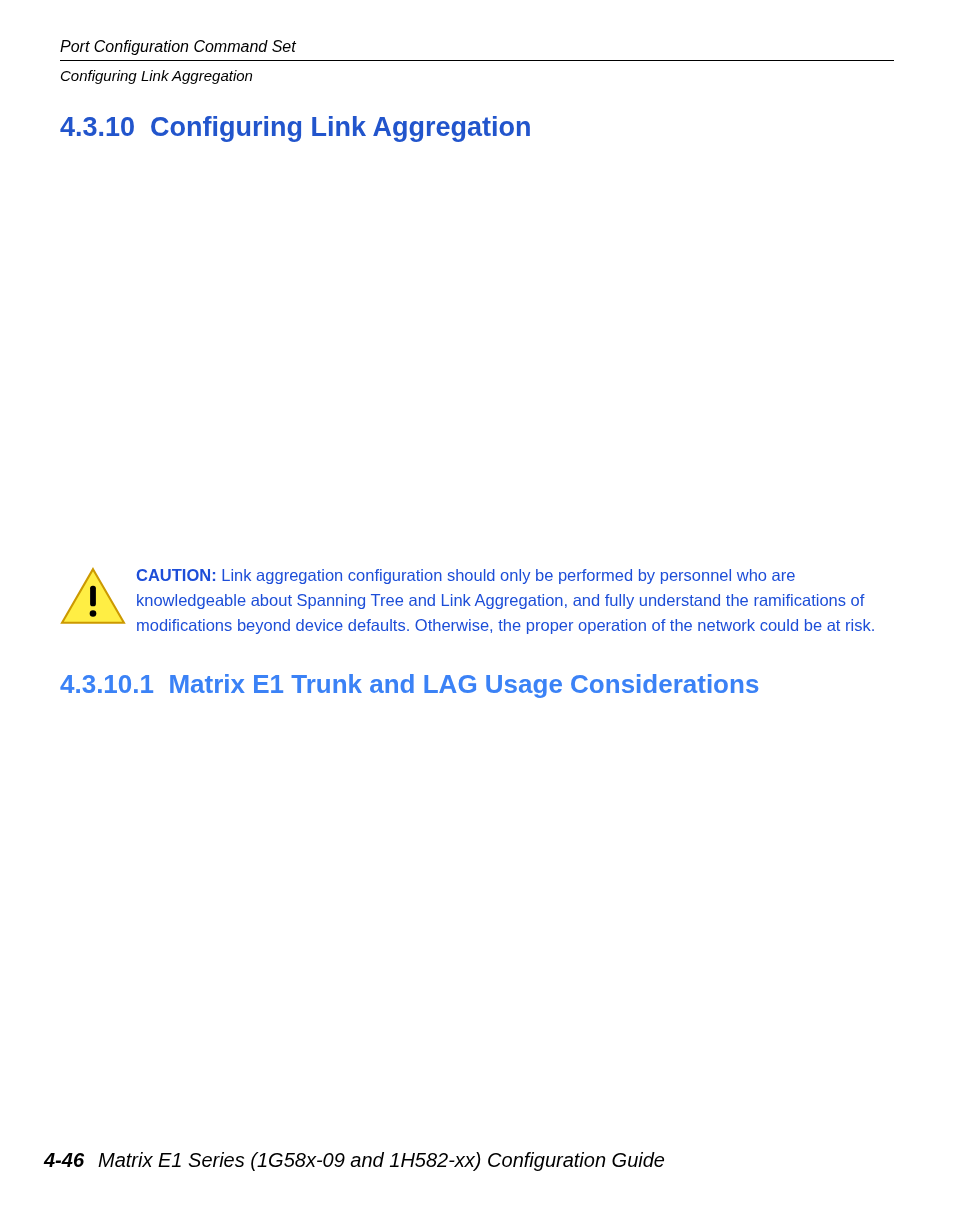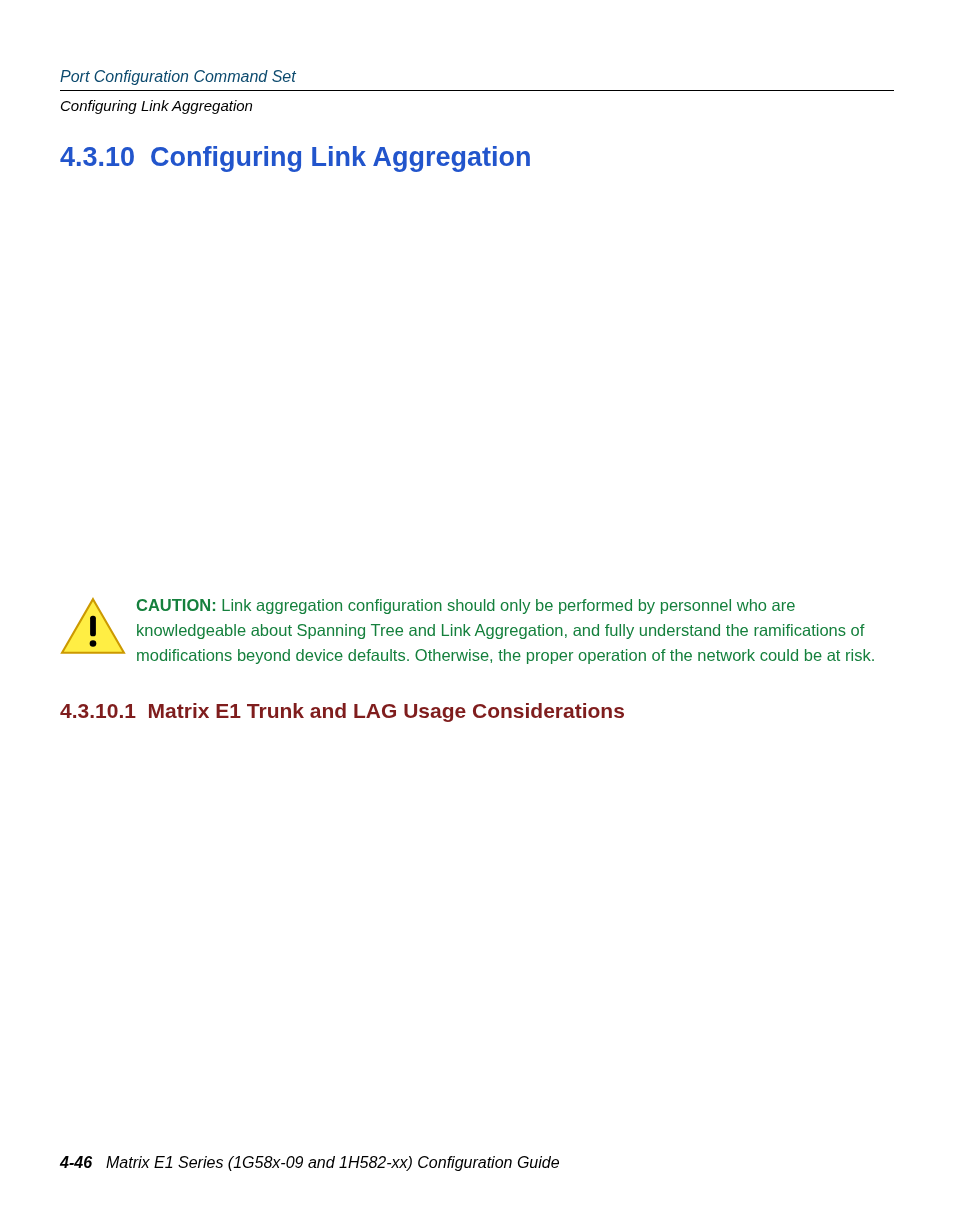--- a/index.html
+++ b/index.html
@@ -11,23 +11,22 @@
       width: 954px;
       height: 1227px;
       background: #ffffff;
       font-family: Arial, Helvetica, sans-serif;
       position: relative;
       padding: 38px 60px 40px 60px;
     }
     .header-line1 {
       font-style: italic;
       font-size: 16px;
-      color: #0c4a6e;
+      color: #000000;
       margin-bottom: 4px;
-      margin-top: 30px;
     }
     .header-rule {
       border: none;
       border-top: 1.5px solid #000;
       margin-bottom: 6px;
     }
     .header-line2 {
       font-style: italic;
       font-size: 15px;
       color: #000;
@@ -47,36 +46,36 @@
     }
     .caution-icon {
       flex-shrink: 0;
       width: 66px;
       height: 60px;
       margin-top: 4px;
     }
     .caution-text {
       font-size: 16.5px;
       line-height: 1.5;
-      color: #15803d;
+      color: #1d4ed8;
     }
     .caution-label {
       font-weight: bold;
     }
     .subsection-heading {
-      color: #7f1d1d;
+      color: #3b82f6;
       font-weight: bold;
-      font-size: 21px;
+      font-size: 26px;
     }
     .footer {
       position: absolute;
       bottom: 55px;
-      left: 60px;
+      left: 44px;
       font-style: italic;
-      font-size: 16px;
+      font-size: 20px;
       color: #000;
     }
     .footer-page {
       font-weight: bold;
       margin-right: 14px;
     }
   </style>
 </head>
 <body>
 

